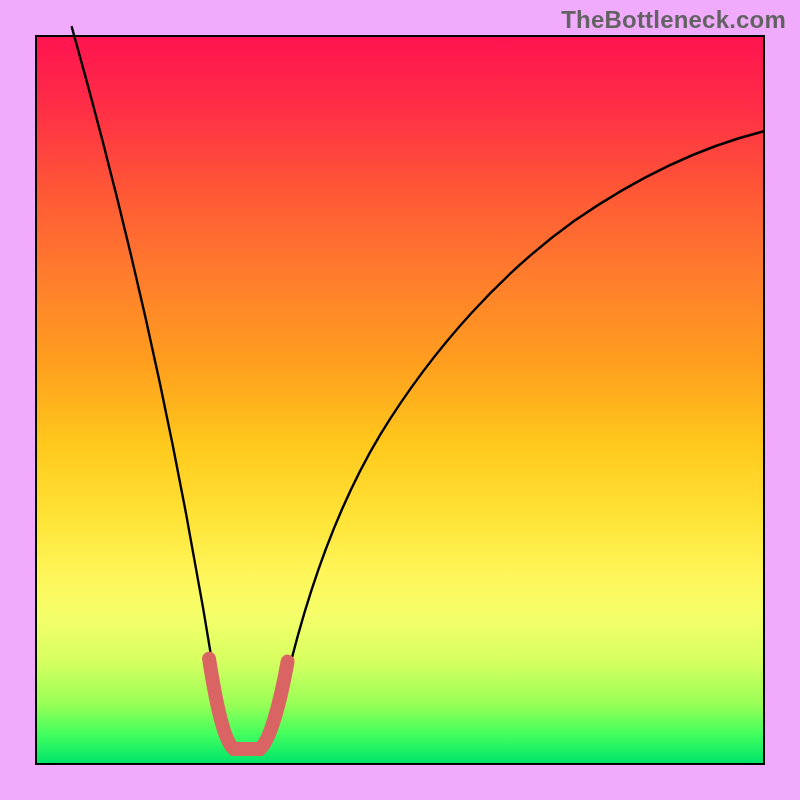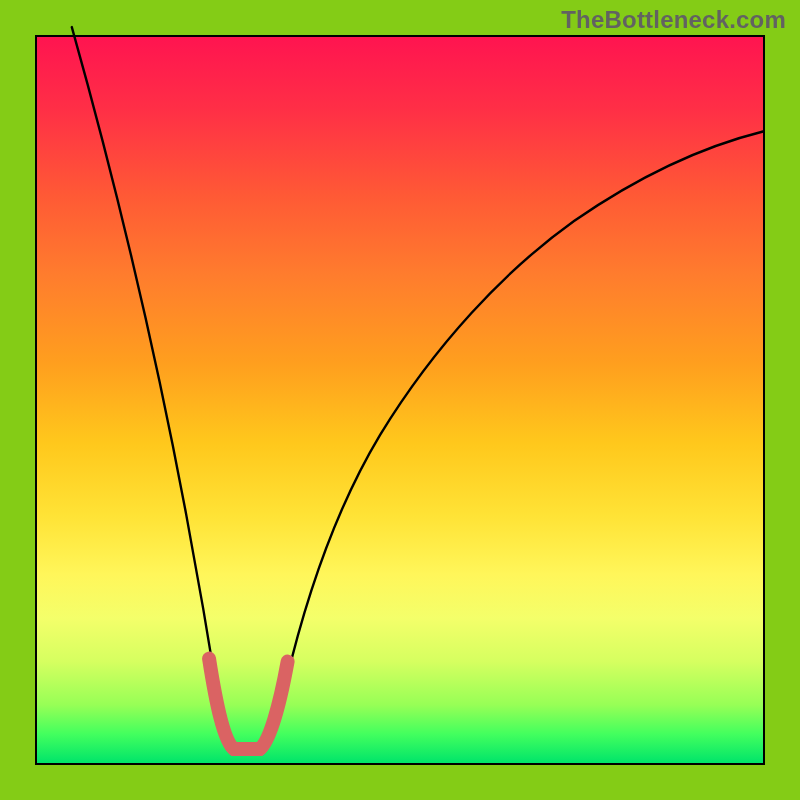--- a/index.html
+++ b/index.html
@@ -8,21 +8,21 @@
     width: 800px;
     height: 800px;
     background: #000000;
     overflow: hidden;
     font-family: Arial, Helvetica, sans-serif;
   }
   .stage {
     position: relative;
     width: 800px;
     height: 800px;
-    background: #84cc16;
+    background: #f0abfc;
   }
   .watermark {
     position: absolute;
     top: 6px;
     right: 14px;
     color: #626262;
     font-size: 24px;
     font-weight: 600;
     letter-spacing: 0.2px;
     z-index: 3;

